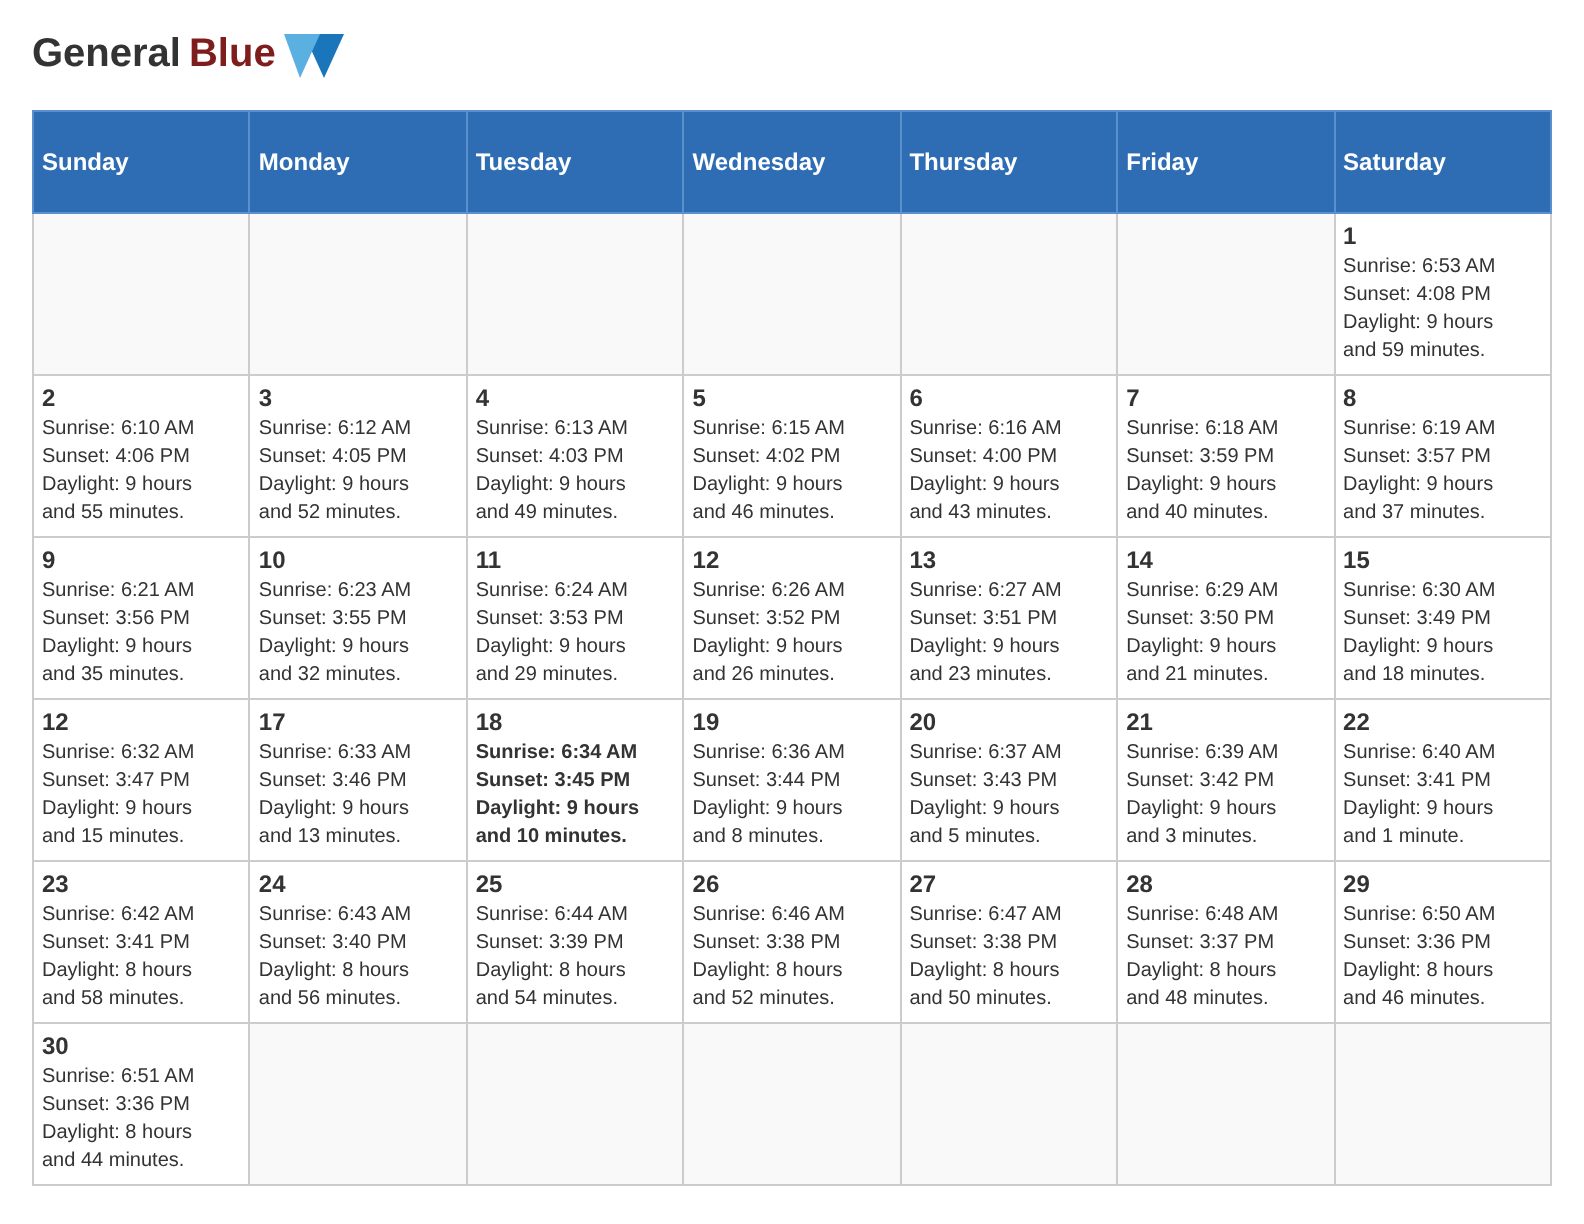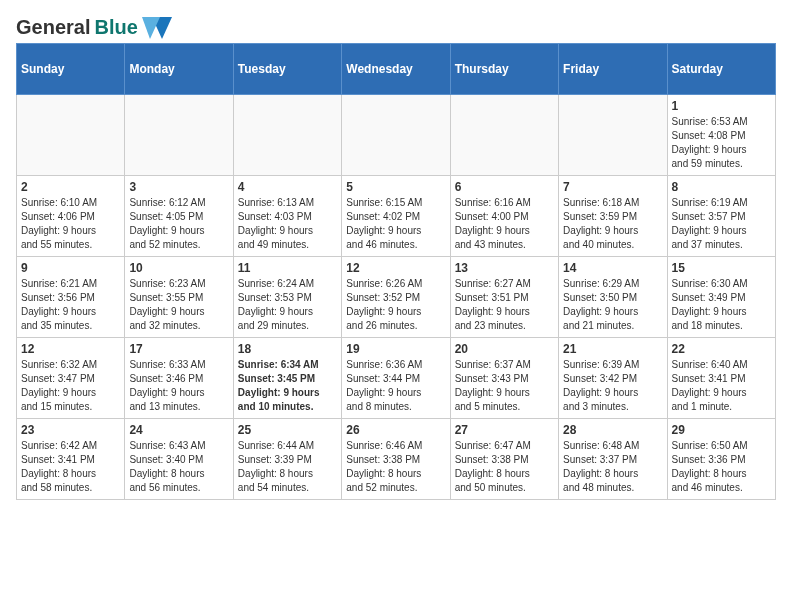--- a/index.html
+++ b/index.html
@@ -7,21 +7,21 @@
       font-family: Arial, sans-serif;
       background: #fff;
       width: 792px;
       min-height: 612px;
       padding: 16px;
     }
     .header {
       display: flex;
       align-items: flex-start;
       justify-content: space-between;
-      margin-bottom: 4px;
+      margin-bottom: 16px;
     }
     .logo {
       display: flex;
       flex-direction: column;
       align-items: flex-start;
     }
     .title-block {
       text-align: right;
     }
     .month-title {
@@ -69,21 +69,21 @@
       background: #f9f9f9;
     }
   </style>
 </head>
 <body>
 
 <div class="header">
   <div class="logo">
     <div style="display:flex; align-items:center; gap:4px;">
       <span style="font-size:20px; font-weight:bold; color:#333;">General</span>
-      <span style="font-size:20px; font-weight:bold; color:#0f766e;">Blue</span>
+      <span style="font-size:20px; font-weight:bold; color:#7f1d1d;">Blue</span>
       <svg width="30" height="22" viewBox="0 0 30 22">
         <polygon points="10,0 30,0 20,22" fill="#1a75bb"></polygon>
         <polygon points="0,0 18,0 8,22" fill="#5ab0e0"></polygon>
       </svg>
     </div>
   </div>
   <div class="title-block">
     <div class="month-title"></div>
     <div class="location-title"></div>
   </div>
@@ -314,14 +314,29 @@
 and 48 minutes.</div>
         </td>
         <td>
           <div class="cell-number">29</div>
           <div class="cell-content" style="white-space: pre-line;">Sunrise: 6:50 AM
 Sunset: 3:36 PM
 Daylight: 8 hours
 and 46 minutes.</div>
         </td>
       </tr>
+      <tr>
+        <td>
+          <div class="cell-number">30</div>
+          <div class="cell-content" style="white-space: pre-line;">Sunrise: 6:51 AM
+Sunset: 3:36 PM
+Daylight: 8 hours
+and 44 minutes.</div>
+        </td>
+        <td class="empty"></td>
+        <td class="empty"></td>
+        <td class="empty"></td>
+        <td class="empty"></td>
+        <td class="empty"></td>
+        <td class="empty"></td>
+      </tr>
     </tbody>
 </table>
 
 </body></html>

